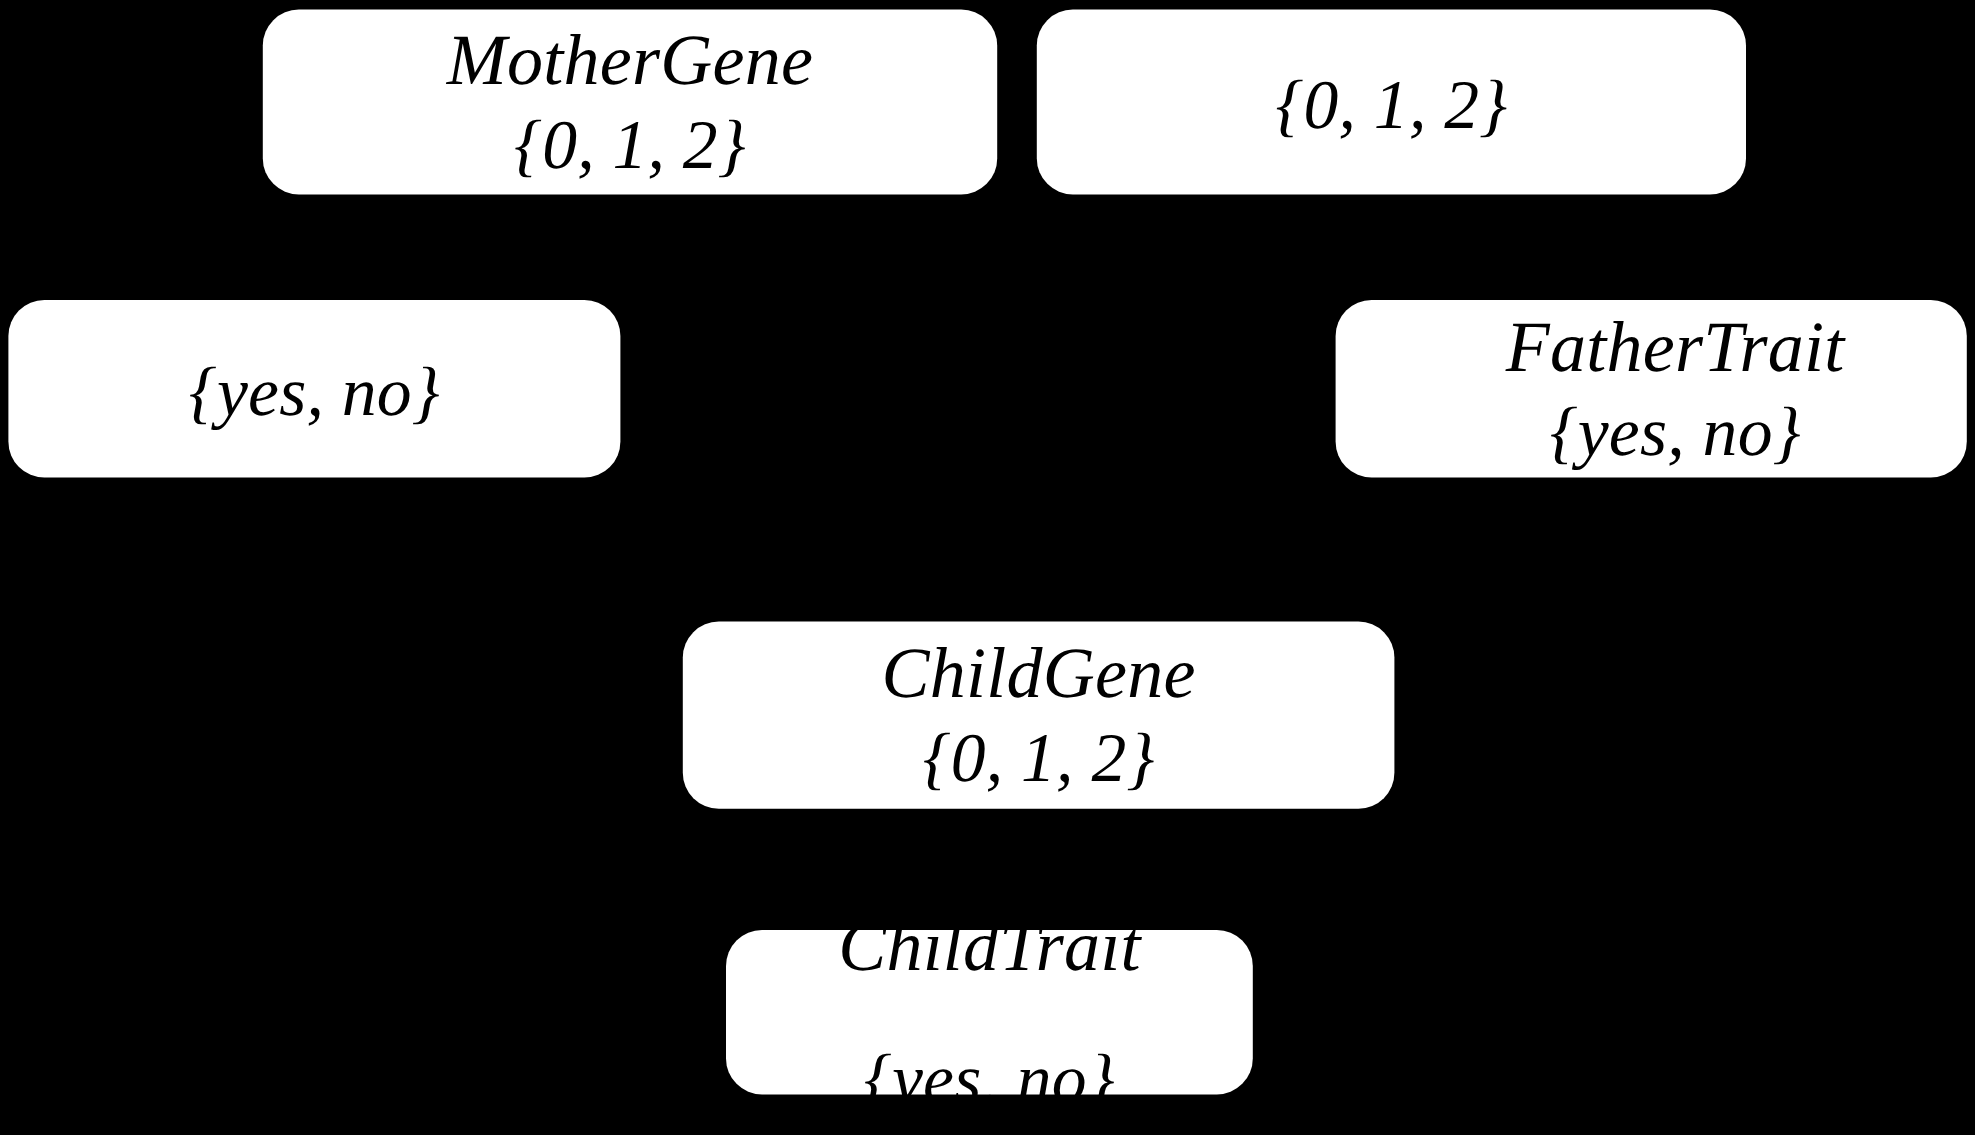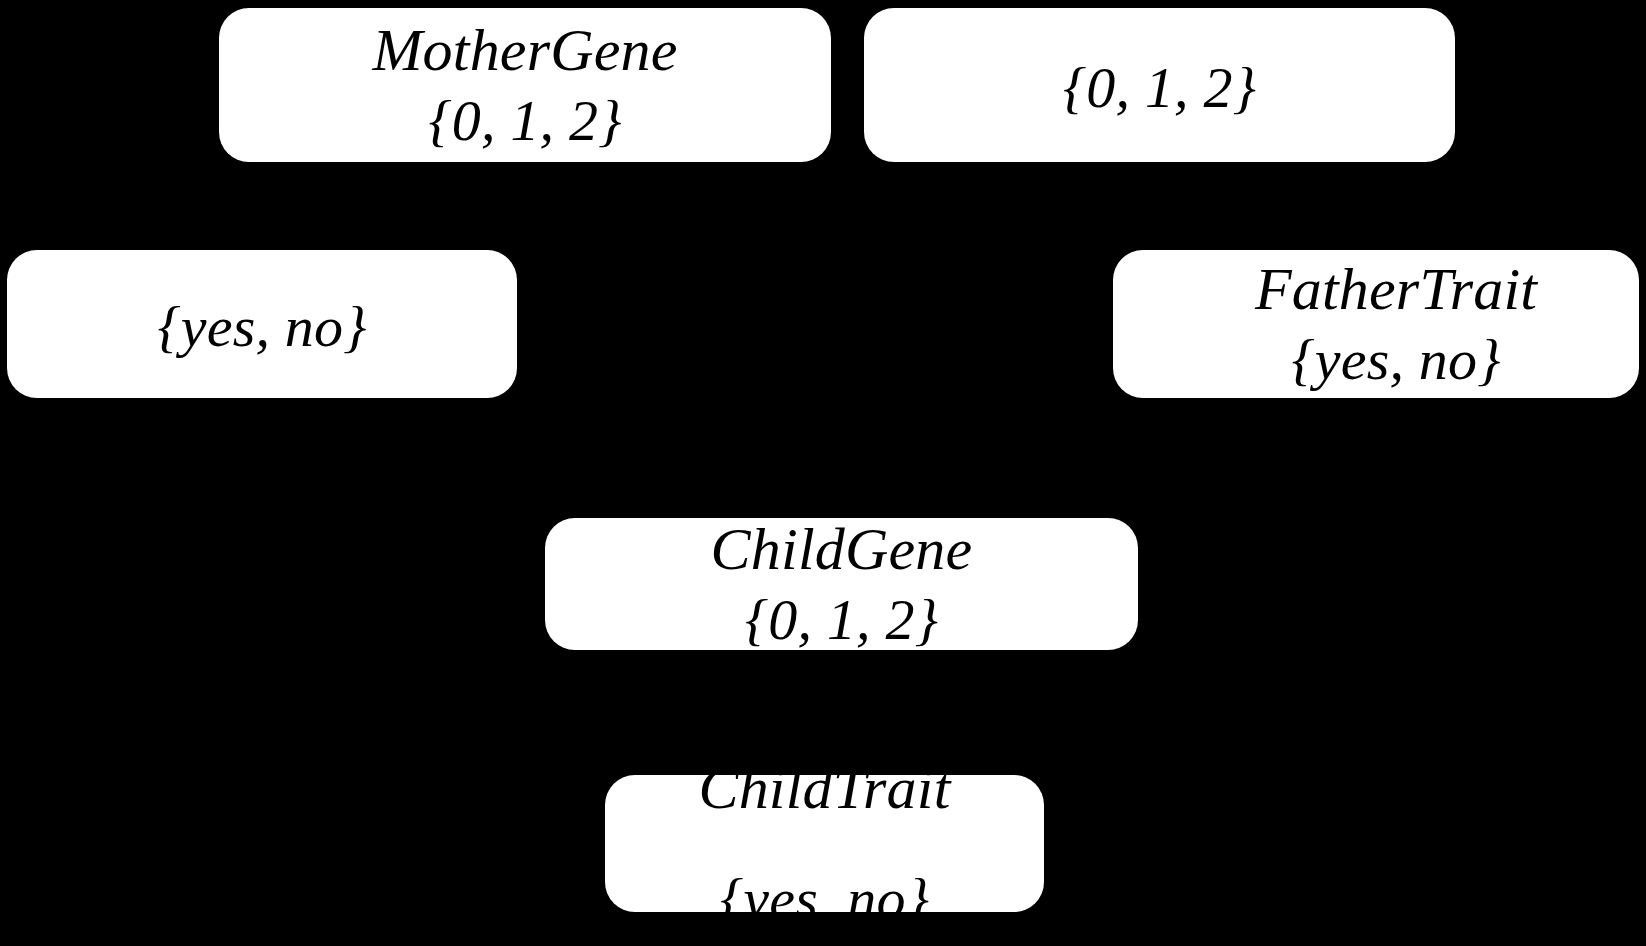--- a/index.html
+++ b/index.html
@@ -49,21 +49,21 @@
     white-space: nowrap;
     letter-spacing: 0.2px;
     margin-top: 7px;
   }
 
   
   #node-mother-gene  { left: 219px;  top: 8px;   width: 612px; height: 154px; }
   #node-father-gene  { left: 864px;  top: 8px;   width: 591px; height: 154px; }
   #node-mother-trait { left: 7px;    top: 250px; width: 510px; height: 148px; }
   #node-father-trait { left: 1113px; top: 250px; width: 526px; height: 148px; padding-left: 40px; }
-  #node-child-gene   { left: 545px;  top: 518px; width: 593px; height: 132px; }
+  #node-child-gene   { left: 569px;  top: 518px; width: 593px; height: 156px; }
   #node-child-trait  { left: 605px;  top: 775px; width: 439px; height: 137px; gap: 40px; }
 </style>
 </head>
 <body>
 
 <div id="canvas">
 
   <svg class="edge-layer" viewBox="0 0 1646 946" xmlns="http://www.w3.org/2000/svg">
     <defs>
       <marker id="arrowhead" markerWidth="9" markerHeight="9" refX="7" refY="3" orient="auto" markerUnits="strokeWidth">

